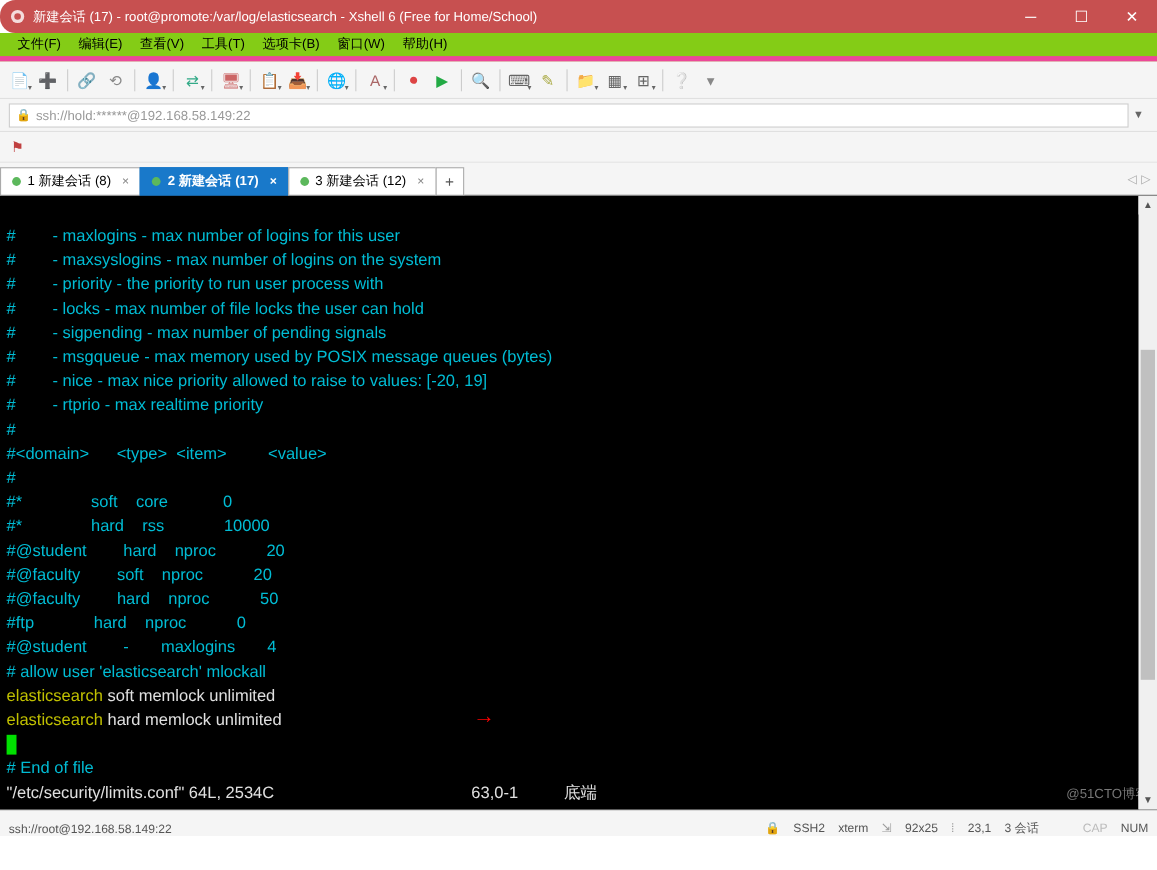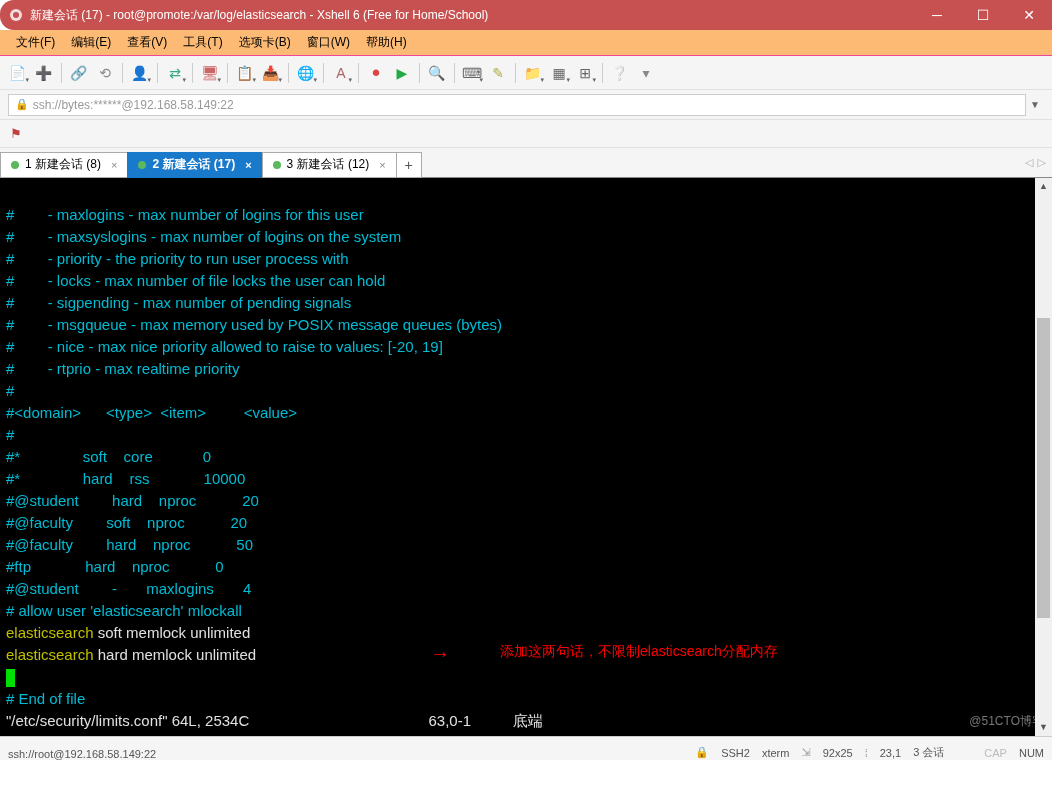--- a/index.html
+++ b/index.html
@@ -7,21 +7,21 @@
 
 
 .titlebar { height:30px; background:#c75050; display:flex; align-items:center; color:#fff; font-size:12px; padding-left:8px;border-radius:14px; }
 .titlebar .icon { width:16px; height:16px; margin-right:6px; display:flex; align-items:center; justify-content:center; }
 .titlebar .title { flex:1; }
 .titlebar .winbtns { display:flex; height:100%; }
 .titlebar .winbtn { width:46px; height:100%; display:flex; align-items:center; justify-content:center; color:#fff; font-size:14px; }
 .titlebar .winbtn.close { background:#c75050; }
 
 
-.menubar { height:26px; background:#fdba74; display:flex; align-items:center; padding:0 8px; font-size:12px; border-bottom:1px solid #ec4899; }
+.menubar { height:26px; background:#84cc16; display:flex; align-items:center; padding:0 8px; font-size:12px; border-bottom:5px solid #ec4899; }
 .menubar .mitem { padding:3px 8px; cursor:default; }
 
 
 .toolbar { height:34px; background:#f5f5f5; display:flex; align-items:center; padding:0 6px; gap:2px; border-bottom:1px solid #e0e0e0; }
 .toolbar .tbtn { width:24px; height:24px; display:flex; align-items:center; justify-content:center; font-size:14px; color:#555; position:relative; }
 .toolbar .tbtn.dd::after { content:"▾"; font-size:7px; position:absolute; right:1px; bottom:1px; color:#666; }
 .toolbar .sep { width:1px; height:20px; background:#ccc; margin:0 3px; }
 
 
 .addressbar { height:30px; background:#f5f5f5; display:flex; align-items:center; padding:4px 8px; border-bottom:1px solid #e0e0e0; }
@@ -125,21 +125,21 @@
   <div class="tbtn dd" style="color:#666">▦</div>
   <div class="tbtn dd" style="color:#666">⊞</div>
   <div class="sep"></div>
   <div class="tbtn" style="color:#48c">❔</div>
   <div class="tbtn" style="color:#888">▾</div>
 </div>
 
 <div class="addressbar">
   <div class="field">
     <span class="lock">🔒</span>
-    <span>ssh://bytes:******@192.168.58.149:22</span>
+    <span>ssh://hold:******@192.168.58.149:22</span>
   </div>
   <div class="dd">▼</div>
 </div>
 
 <div class="hintbar">
   <span class="flag">⚑</span>
 </div>
 
 <div class="tabbar">
   <div class="tab">
@@ -160,21 +160,20 @@
   <div class="addtab">+</div>
   <div class="navright">
     <span>◁</span>
     <span>▷</span>
   </div>
 </div>
 
 <div class="terminal">
 <div id="term-content"><div class="cyan">#        - maxlogins - max number of logins for this user</div><div class="cyan">#        - maxsyslogins - max number of logins on the system</div><div class="cyan">#        - priority - the priority to run user process with</div><div class="cyan">#        - locks - max number of file locks the user can hold</div><div class="cyan">#        - sigpending - max number of pending signals</div><div class="cyan">#        - msgqueue - max memory used by POSIX message queues (bytes)</div><div class="cyan">#        - nice - max nice priority allowed to raise to values: [-20, 19]</div><div class="cyan">#        - rtprio - max realtime priority</div><div class="cyan">#</div><div class="cyan">#&lt;domain&gt;      &lt;type&gt;  &lt;item&gt;         &lt;value&gt;</div><div class="cyan">#</div><div class="cyan"></div><div class="cyan">#*               soft    core            0</div><div class="cyan">#*               hard    rss             10000</div><div class="cyan">#@student        hard    nproc           20</div><div class="cyan">#@faculty        soft    nproc           20</div><div class="cyan">#@faculty        hard    nproc           50</div><div class="cyan">#ftp             hard    nproc           0</div><div class="cyan">#@student        -       maxlogins       4</div><div class="cyan"># allow user 'elasticsearch' mlockall</div><div><span class="yellow">elasticsearch</span><span class="white"> soft memlock unlimited</span></div><div><span class="yellow">elasticsearch</span><span class="white"> hard memlock unlimited</span></div><div><span class="cursor"></span></div><div class="cyan"># End of file</div><div class="white">"/etc/security/limits.conf" 64L, 2534C                                           63,0-1          底端</div></div>
 <span class="arrow">→</span>
-<span class="anno">添加这两句话，不限制elasticsearch分配内存</span>
 <span class="watermark2">@51CTO博客</span>
 <div class="scrollbar">
   <div class="arr up">▲</div>
   <div class="thumb"></div>
   <div class="arr dn">▼</div>
 </div>
 </div>
 
 <div class="statusbar">
   <div class="left">ssh://root@192.168.58.149:22</div>

